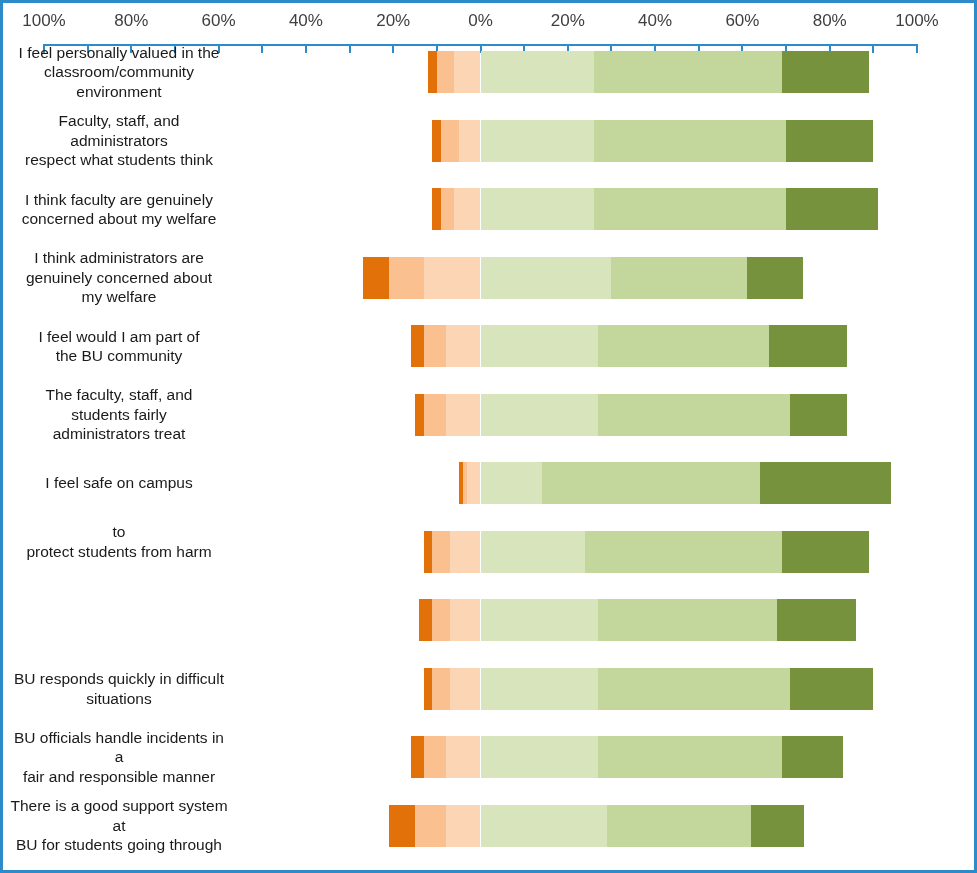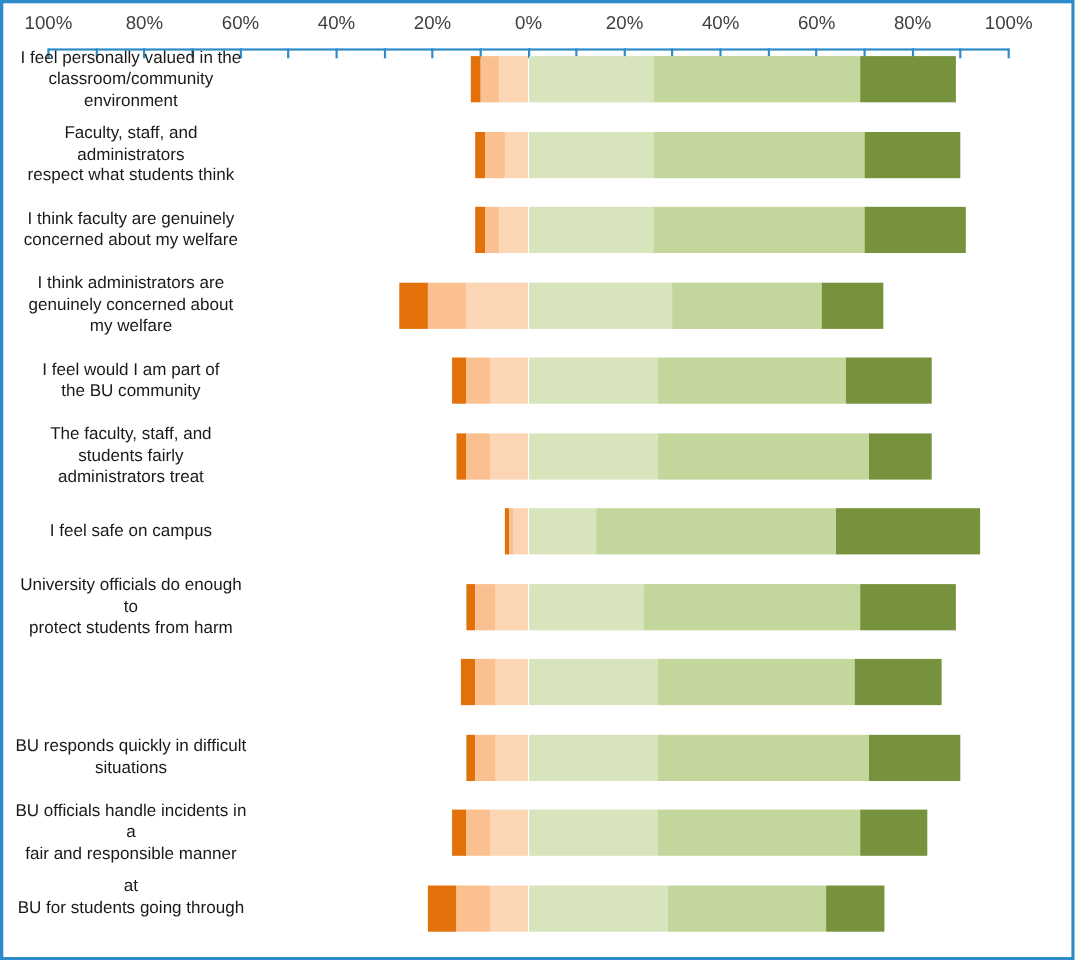--- a/index.html
+++ b/index.html
@@ -228,21 +228,20 @@
           <div class="bar-seg" title="Strongly Disagree: 1%" style="left: 455.675px; width: 4.365px; background: rgb(226, 113, 10);"></div>
           <div class="bar-seg" title="Disagree: 1%" style="left: 460.04px; width: 4.365px; background: rgb(250, 192, 143);"></div>
           <div class="bar-seg" title="Somewhat Disagree: 3%" style="left: 464.405px; width: 13.095px; background: rgb(252, 213, 180);"></div>
           <div class="bar-seg" title="Somewhat Agree: 14%" style="left: 477.5px; width: 61.11px; background: rgb(216, 228, 188);"></div>
           <div class="bar-seg" title="Agree: 50%" style="left: 538.61px; width: 218.25px; background: rgb(195, 214, 155);"></div>
           <div class="bar-seg" title="Strongly Agree: 30%" style="left: 756.86px; width: 130.95px; background: rgb(118, 146, 60);"></div>
         </div>
       </div>
       <div class="bar-row" style="top: 481.5px; height: 68.5px;">
         <div class="row-label" style="top: -8.25px;">
-          <div>University officials do enough</div>
           <div>to</div>
           <div>protect students from harm</div>
         </div>
         <div class="bar-track" style="height: 42px;">
           <div class="bar-seg" title="Strongly Disagree: 2%" style="left: 420.755px; width: 8.73px; background: rgb(226, 113, 10);"></div>
           <div class="bar-seg" title="Disagree: 4%" style="left: 429.485px; width: 17.46px; background: rgb(250, 192, 143);"></div>
           <div class="bar-seg" title="Somewhat Disagree: 7%" style="left: 446.945px; width: 30.555px; background: rgb(252, 213, 180);"></div>
           <div class="bar-seg" title="Somewhat Agree: 24%" style="left: 477.5px; width: 104.76px; background: rgb(216, 228, 188);"></div>
           <div class="bar-seg" title="Agree: 45%" style="left: 582.26px; width: 196.425px; background: rgb(195, 214, 155);"></div>
           <div class="bar-seg" title="Strongly Agree: 20%" style="left: 778.685px; width: 87.3px; background: rgb(118, 146, 60);"></div>
@@ -282,20 +281,21 @@
           <div class="bar-seg" title="Strongly Disagree: 3%" style="left: 407.66px; width: 13.095px; background: rgb(226, 113, 10);"></div>
           <div class="bar-seg" title="Disagree: 5%" style="left: 420.755px; width: 21.825px; background: rgb(250, 192, 143);"></div>
           <div class="bar-seg" title="Somewhat Disagree: 8%" style="left: 442.58px; width: 34.92px; background: rgb(252, 213, 180);"></div>
           <div class="bar-seg" title="Somewhat Agree: 27%" style="left: 477.5px; width: 117.855px; background: rgb(216, 228, 188);"></div>
           <div class="bar-seg" title="Agree: 42%" style="left: 595.355px; width: 183.33px; background: rgb(195, 214, 155);"></div>
           <div class="bar-seg" title="Strongly Agree: 14%" style="left: 778.685px; width: 61.11px; background: rgb(118, 146, 60);"></div>
         </div>
       </div>
       <div class="bar-row" style="top: 755.5px; height: 68.5px;">
         <div class="row-label" style="top: -8.25px;">
+          <div>There is a good support system</div>
           <div>at</div>
           <div>BU for students going through</div>
         </div>
         <div class="bar-track" style="height: 42px;">
           <div class="bar-seg" title="Strongly Disagree: 6%" style="left: 385.835px; width: 26.19px; background: rgb(226, 113, 10);"></div>
           <div class="bar-seg" title="Disagree: 7%" style="left: 412.025px; width: 30.555px; background: rgb(250, 192, 143);"></div>
           <div class="bar-seg" title="Somewhat Disagree: 8%" style="left: 442.58px; width: 34.92px; background: rgb(252, 213, 180);"></div>
           <div class="bar-seg" title="Somewhat Agree: 29%" style="left: 477.5px; width: 126.585px; background: rgb(216, 228, 188);"></div>
           <div class="bar-seg" title="Agree: 33%" style="left: 604.085px; width: 144.045px; background: rgb(195, 214, 155);"></div>
           <div class="bar-seg" title="Strongly Agree: 12%" style="left: 748.13px; width: 52.38px; background: rgb(118, 146, 60);"></div>

